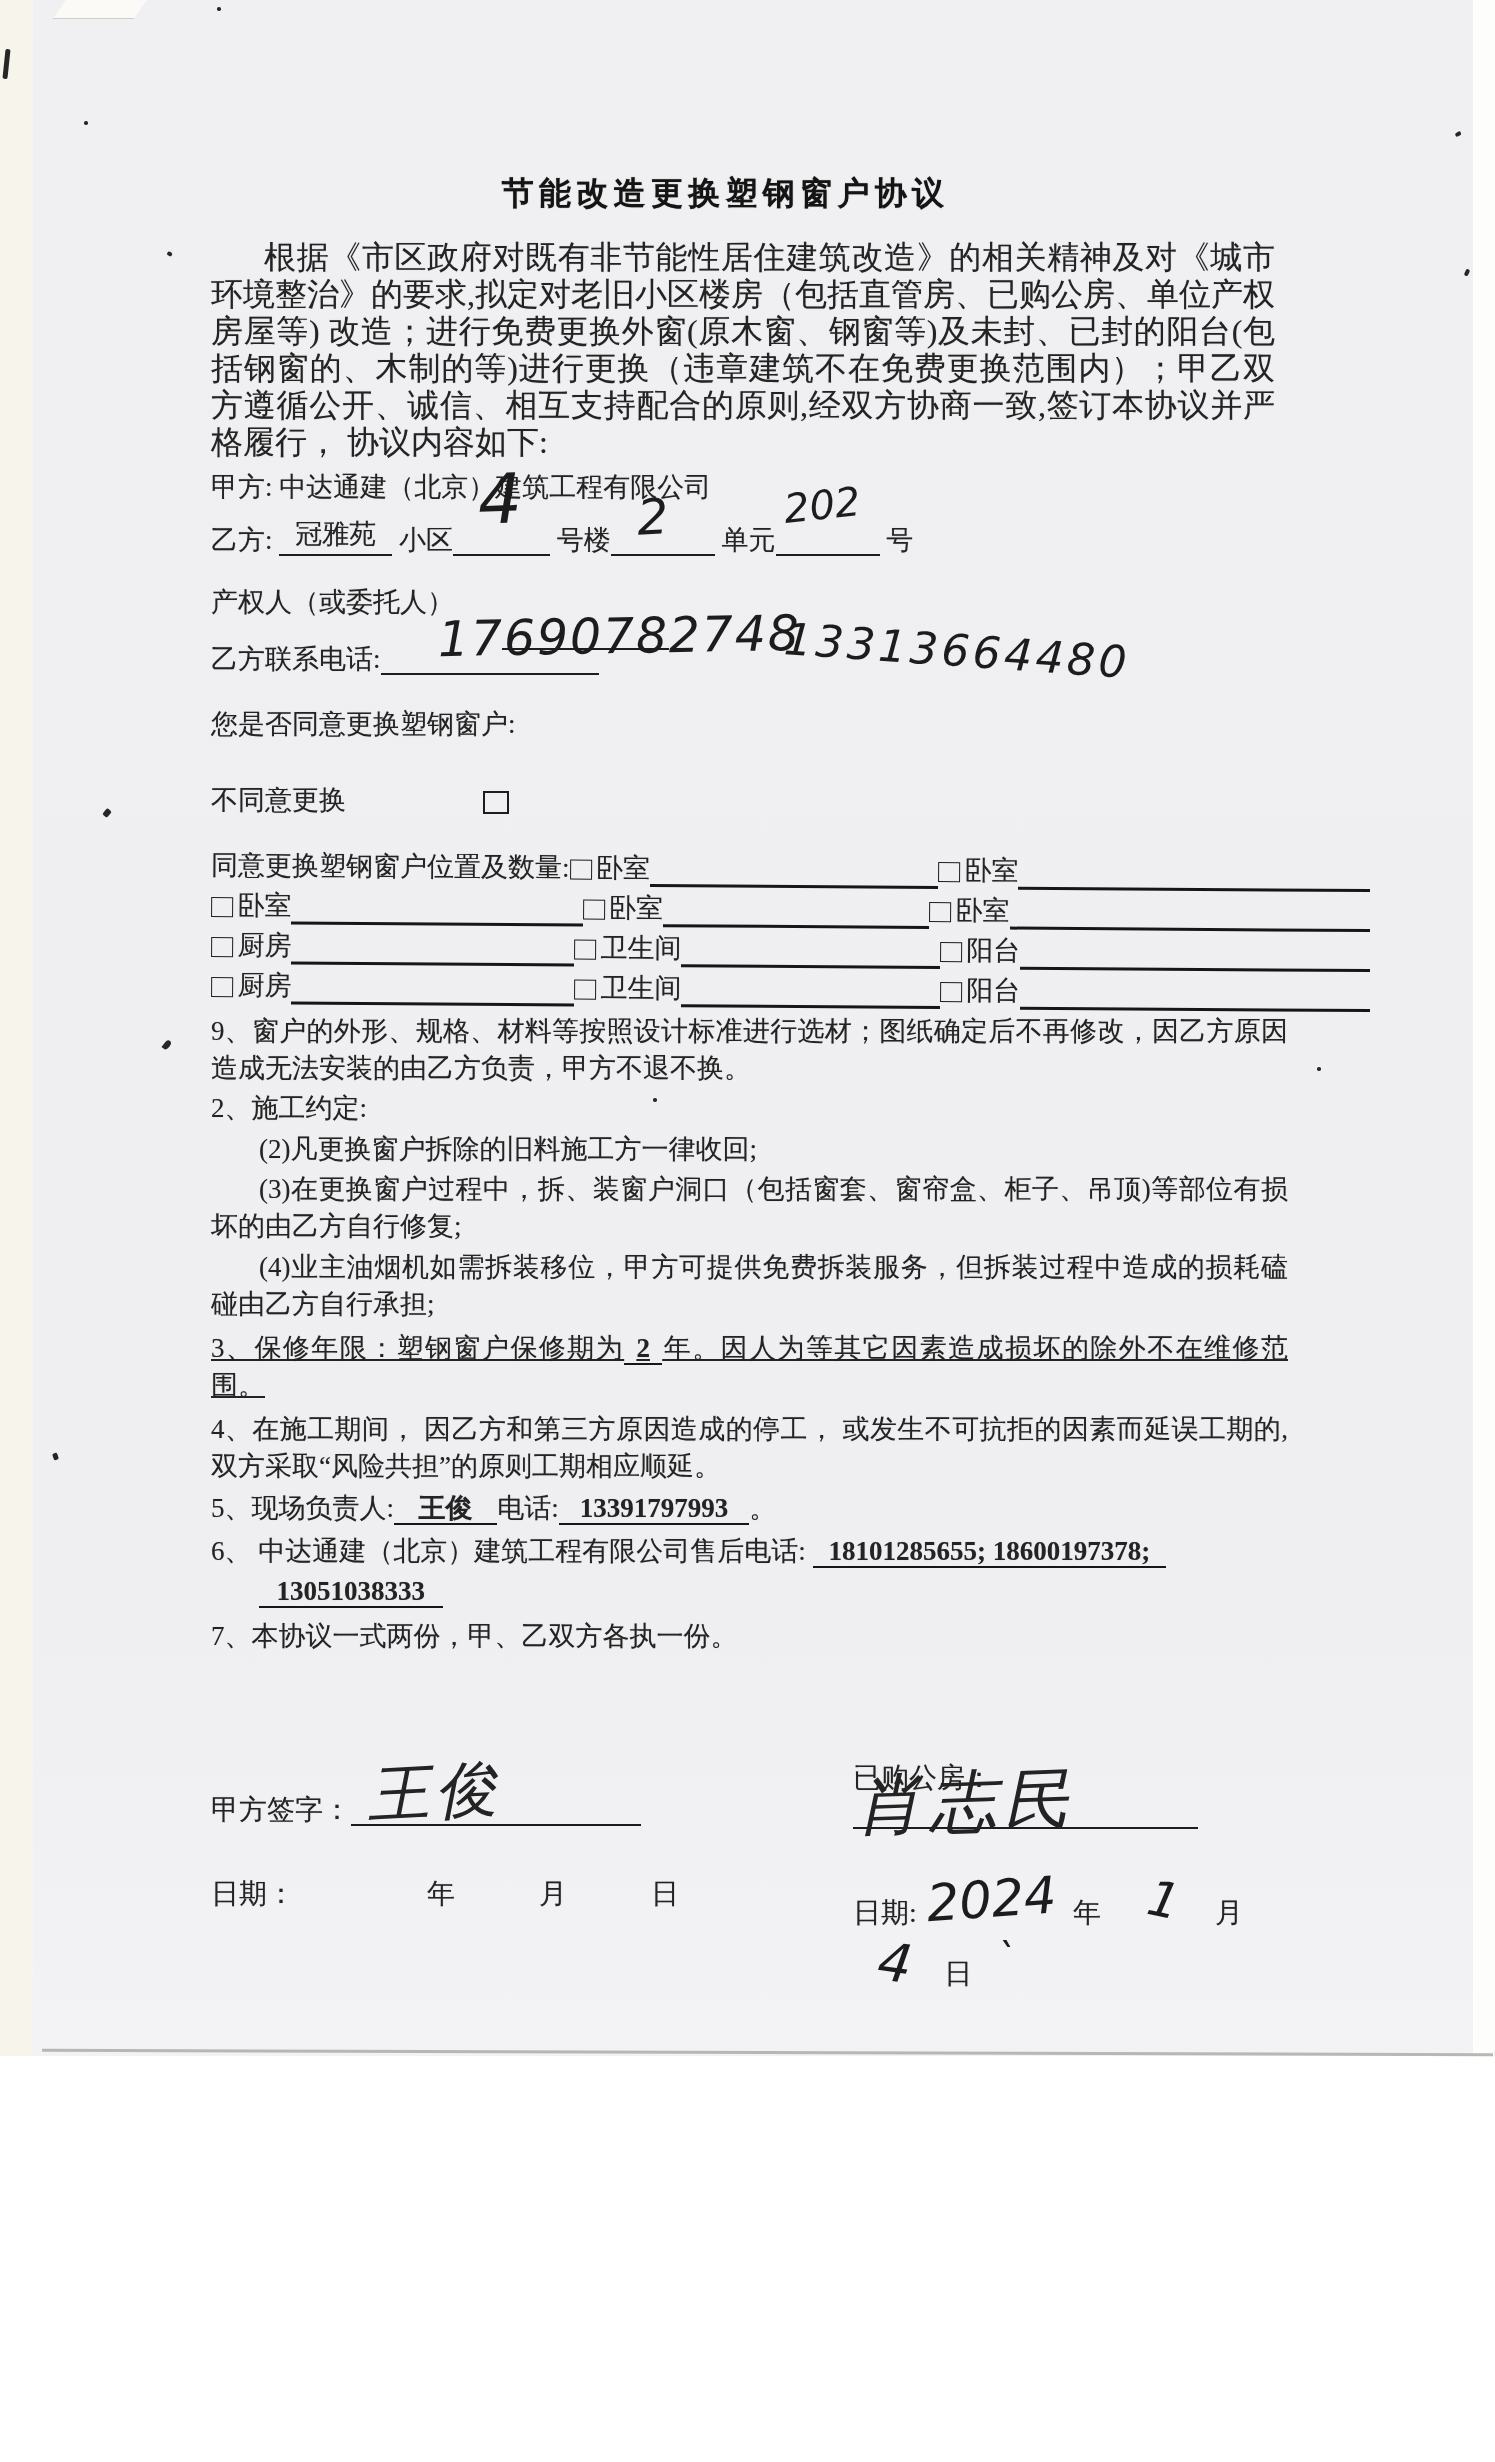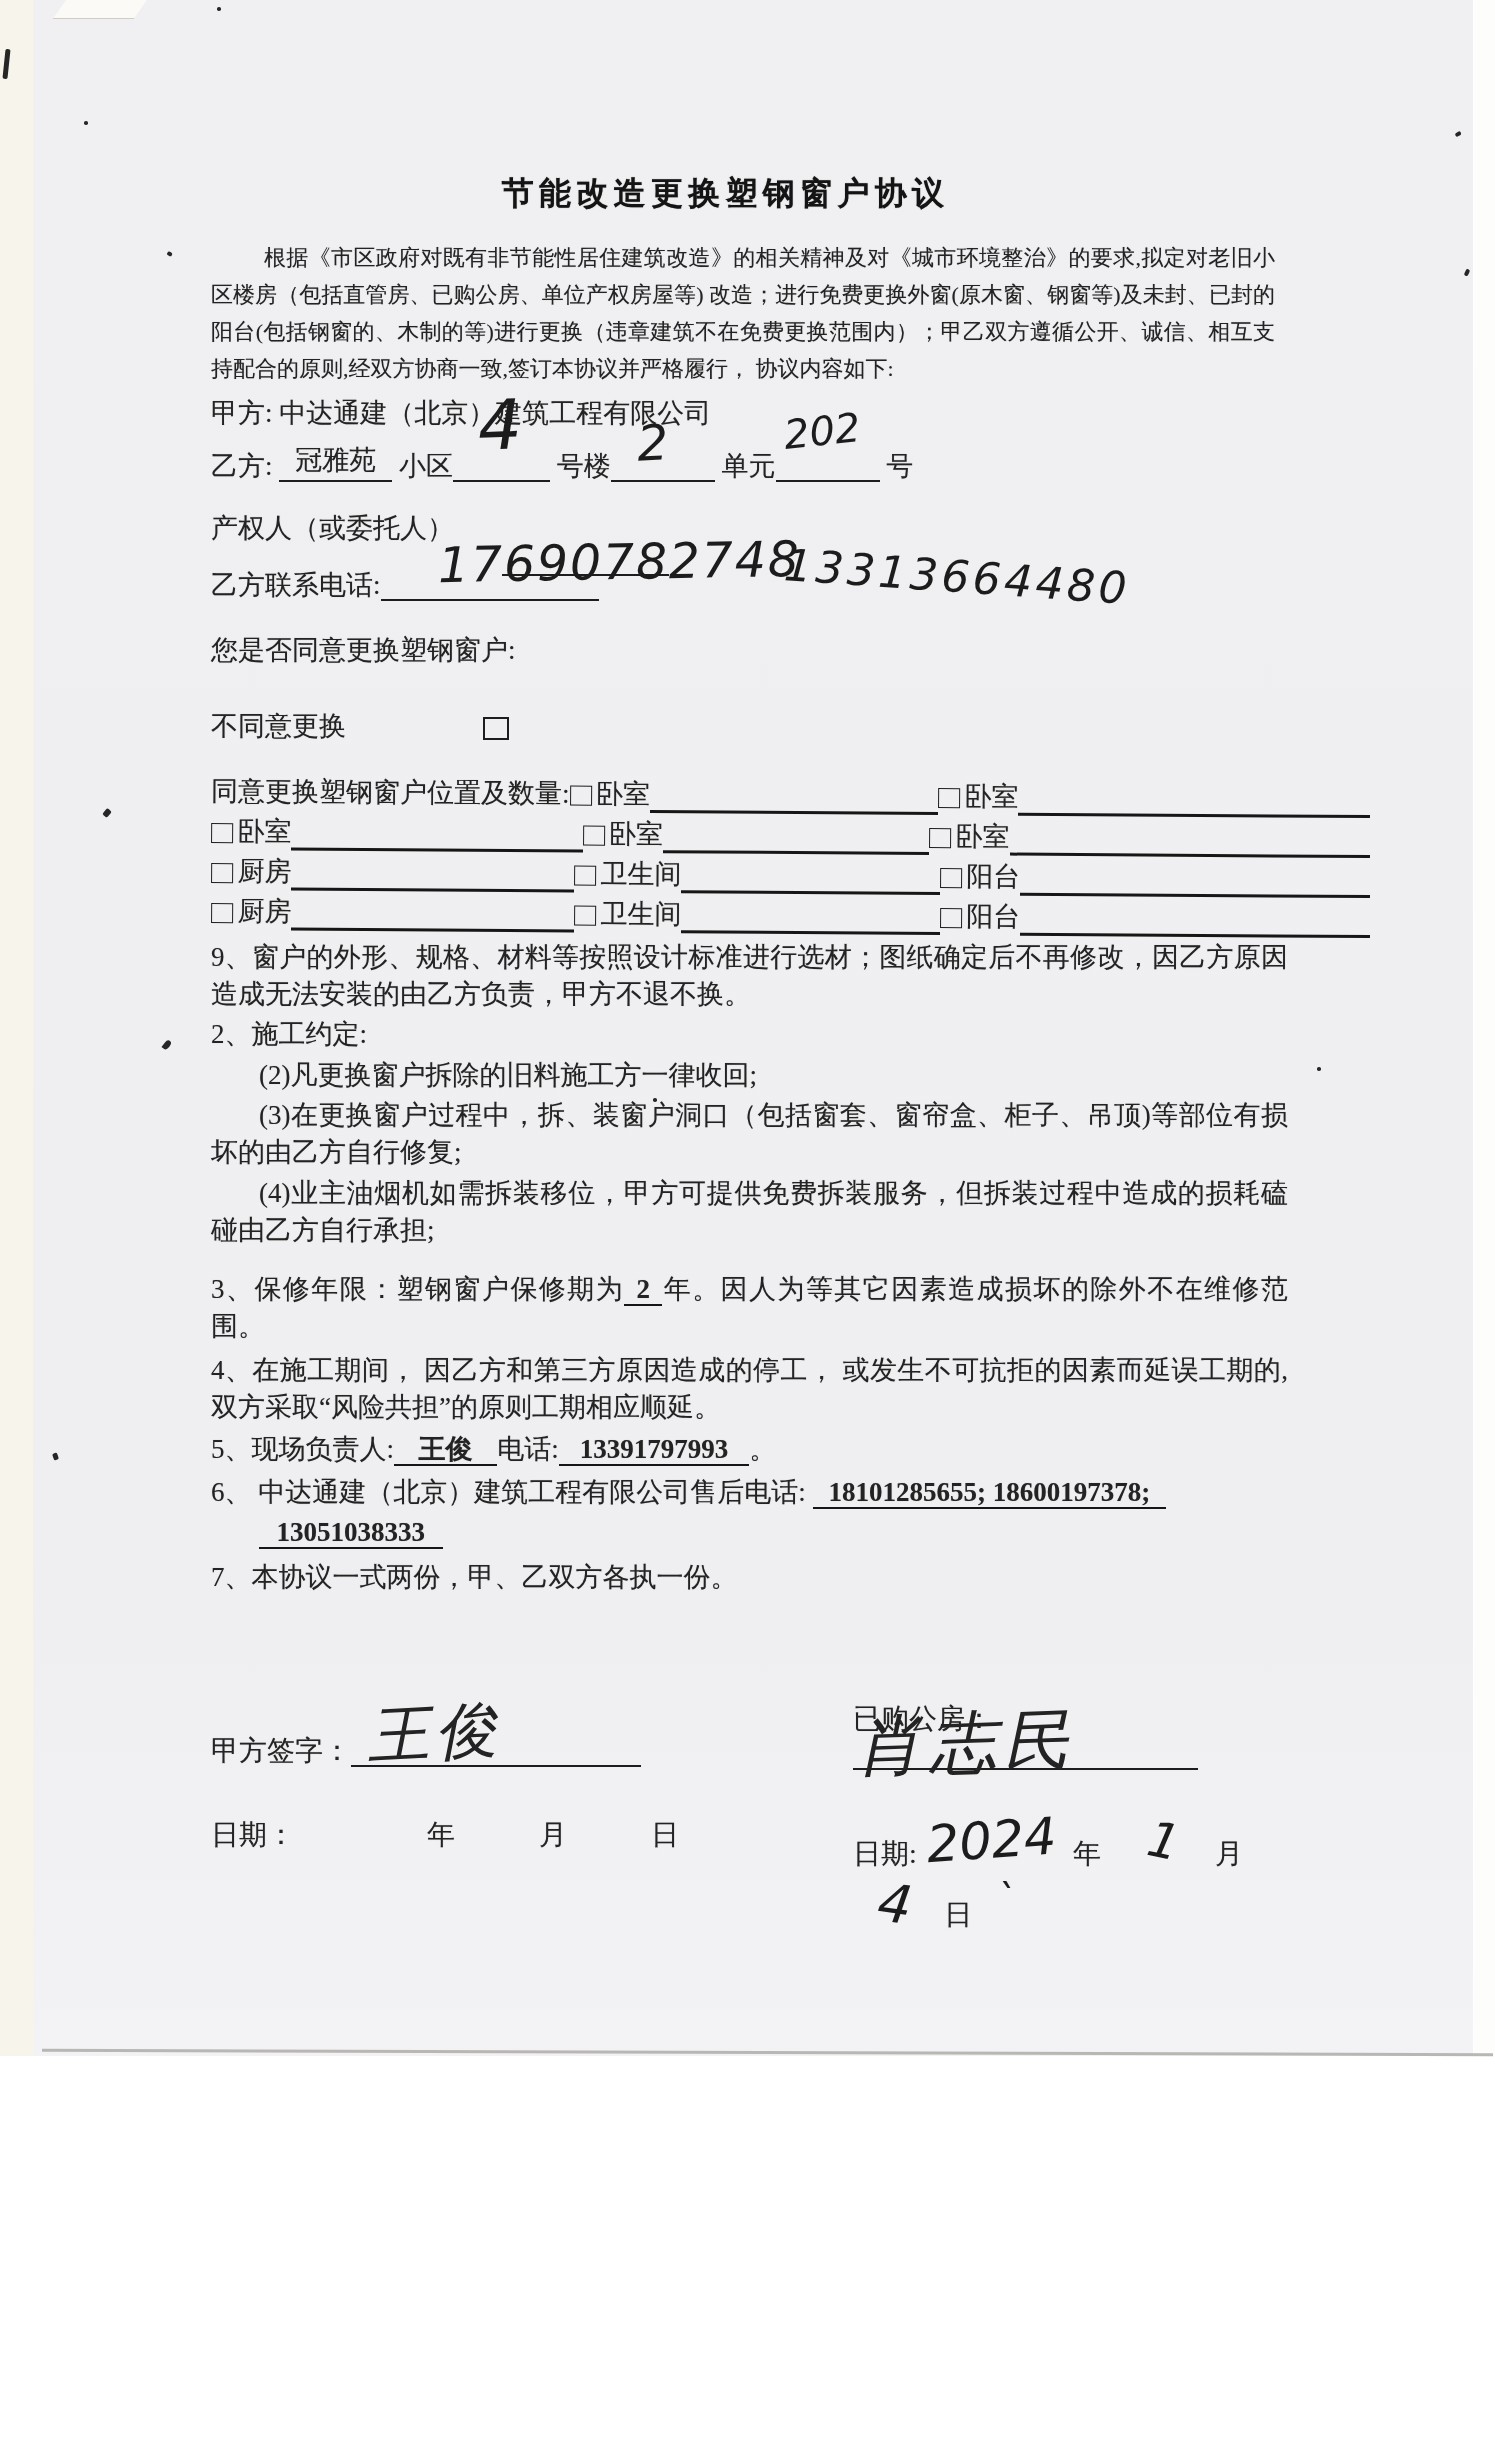--- a/index.html
+++ b/index.html
@@ -16,21 +16,21 @@
   }
   .paper-edge{position:absolute;left:8.8px;top:2051px;width:1451px;height:2.6px;background:#b9b7b3;transform:rotate(0.18deg);}
   .fold-corner{position:absolute;left:33px;top:0;width:81px;height:17.6px;background:#fbfaf7;border-bottom:1.8px solid #cfccc7;transform:skewX(-35deg);transform-origin:left top;}
   .content{position:absolute;left:178px;top:172px;width:1077px;}
   .title{
     font-size:32px;font-weight:bold;color:#141414;letter-spacing:5.3px;
     text-align:center;margin:0 0 0 -48px;white-space:nowrap;
     text-shadow:0 0 0.9px rgba(20,20,20,.55);
   }
   .intro{
-    margin:23px 13px 0 0;font-size:22px;line-height:37px;text-align:justify;
+    margin:23px 13px 0 0;font-size:32px;line-height:37px;text-align:justify;
     text-indent:53px;text-shadow:0 0 0.9px rgba(30,30,30,.3);
   }
   .fline{font-size:27px;line-height:39px;position:relative;text-shadow:0 0 0.9px rgba(30,30,30,.3);}
   .bl{display:inline-block;border-bottom:2.6px solid #1d1d1d;height:28px;position:relative;vertical-align:-7px;}
   .typed-fill{position:absolute;left:50%;transform:translateX(-50%);bottom:0px;white-space:nowrap;font-size:27px;}
   .hand{
     font-family:"DejaVu Sans",sans-serif;font-style:italic;color:#1c1c1c;
     position:absolute;white-space:nowrap;font-weight:400;text-shadow:none;
   }
   .cbox{display:inline-block;width:22px;height:19.3px;border:2.6px solid #1d1d1d;vertical-align:middle;background:transparent;}
@@ -130,21 +130,21 @@
       <span class="loclabel"><span class="cbox small"></span><span>阳台</span></span>
       <span class="lfill f-3"></span>
     </div>
 
     <p class="term" style="margin-top:8.8px;">9、窗户的外形、规格、材料等按照设计标准进行选材；图纸确定后不再修改，因乙方原因造成无法安装的由乙方负责，甲方不退不换。</p>
     <p class="term">2、施工约定:</p>
     <p class="term sub">(2)凡更换窗户拆除的旧料施工方一律收回;</p>
     <p class="term sub">(3)在更换窗户过程中，拆、装窗户洞口（包括窗套、窗帘盒、柜子、吊顶)等部位有损坏的由乙方自行修复;</p>
     <p class="term sub">(4)业主油烟机如需拆装移位，甲方可提供免费拆装服务，但拆装过程中造成的损耗磕碰由乙方自行承担;</p>
 
-    <p class="term" style="margin-top:22px;">
+    <p class="term" style="margin-top:7px;text-decoration:underline;">
       <span>3、保修年限：塑钢窗户保修期为</span><span class="filled" style="padding:0 12.3px;">2</span><span>年。因人为等其它因素造成损坏的除外不在维修范围。</span>
     </p>
 
     <p class="term" style="margin-top:7px;">4、在施工期间， 因乙方和第三方原因造成的停工， 或发生不可抗拒的因素而延误工期的,双方采取“风险共担”的原则工期相应顺延。</p>
 
     <p class="term" style="margin-top:5.3px;">
       <span>5、现场负责人:</span><span class="filled" style="padding:0 24.6px;">王俊</span><span>电话:</span><span class="filled" style="padding:0 21px;">13391797993</span><span>。</span>
     </p>
 
     <p class="term" style="line-height:40px;">

